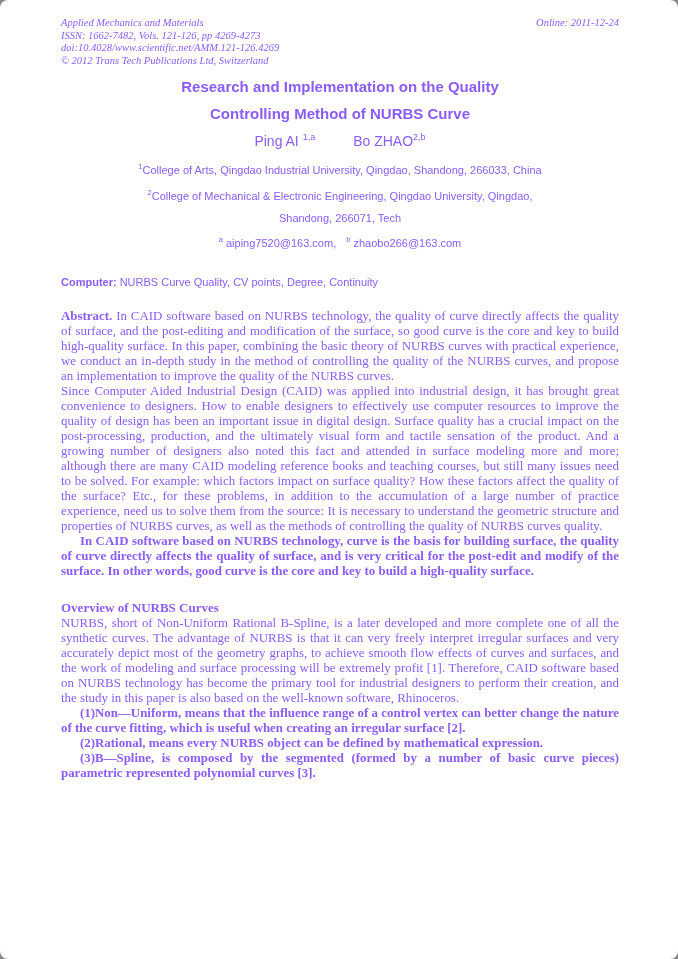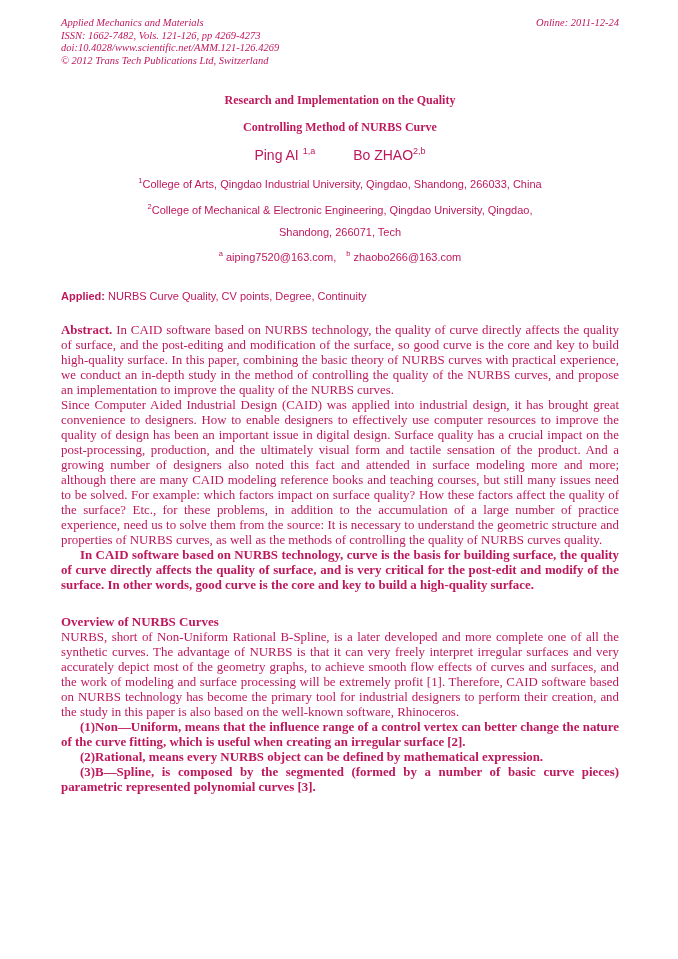--- a/index.html
+++ b/index.html
@@ -1,40 +1,41 @@
 <!DOCTYPE html>
 <html><head>
 <meta charset="utf-8">
 <style>
   html,body{margin:0;padding:0;background:#888;}
   .page{
     position:relative;
     width:678px;height:959px;
     background:#ffffff;
-    color:#be185d;
+    color:#8b5cf6;
     overflow:hidden;
     box-sizing:border-box;
     padding:17px 59px 0 61px;
+    border-radius:8px;
   }
   
   .hdr{
     display:flex;justify-content:space-between;align-items:flex-start;
     font-family:"Liberation Serif",serif;
     font-style:italic;
     font-size:10.5px;line-height:12.6px;
   }
   .hdr .left div{white-space:nowrap;}
   .hdr .right{white-space:nowrap;}
   
   .title{
-    margin-top:20px;
+    margin-top:6px;
     text-align:center;
-    font-family:Liberation Serif, serif;
+    font-family:Liberation Sans, sans-serif;
     font-weight:bold;
-    font-size:12px;line-height:27px;
+    font-size:15px;line-height:27px;
   }
   .authors{
     margin-top:3px;
     text-align:center;
     font-family:"Liberation Sans",sans-serif;
     font-size:14px;line-height:22px;
   }
   .authors .gap{display:inline-block;width:38px;}
   sup.auth{font-size:9px;vertical-align:super;line-height:0;}
   
@@ -97,21 +98,21 @@
   </div>
 
   <div class="affil">
     <div><sup>1</sup><span>College of Arts, Qingdao Industrial University, Qingdao, Shandong, 266033, China</span></div>
     <div><sup>2</sup><span>College of Mechanical &amp; Electronic Engineering, Qingdao University, Qingdao,</span></div>
     <div>Shandong, 266071, Tech</div>
     <div><sup>a</sup>&nbsp;<span>aiping7520@163.com,</span><span class="email-gap"></span><sup>b</sup>&nbsp;<span>zhaobo266@163.com</span></div>
   </div>
 
   <div class="keywords">
-    <b>Applied:</b>&nbsp;<span>NURBS Curve Quality, CV points, Degree, Continuity</span>
+    <b>Computer:</b>&nbsp;<span>NURBS Curve Quality, CV points, Degree, Continuity</span>
   </div>
 
   <div class="abstract body-serif">
     <b>Abstract.</b>
     <span>In CAID software based on NURBS technology, the quality of curve directly affects the quality of surface, and the post-editing and modification of the surface, so good curve is the core and key to build high-quality surface. In this paper, combining the basic theory of NURBS curves with practical experience, we conduct an in-depth study in the method of controlling the quality of the NURBS curves, and propose an implementation to improve the quality of the NURBS curves.</span>
   </div>
 
   <p class="para first body-serif">Since Computer Aided Industrial Design (CAID) was applied into industrial design, it has brought great convenience to designers. How to enable designers to effectively use computer resources to improve the quality of design has been an important issue in digital design. Surface quality has a crucial impact on the post-processing, production, and the ultimately visual form and tactile sensation of the product. And a growing number of designers also noted this fact and attended in surface modeling more and more; although there are many CAID modeling reference books and teaching courses, but still many issues need to be solved. For example: which factors impact on surface quality? How these factors affect the quality of the surface? Etc., for these problems, in addition to the accumulation of a large number of practice experience, need us to solve them from the source: It is necessary to understand the geometric structure and properties of NURBS curves, as well as the methods of controlling the quality of NURBS curves quality.</p>
   <p class="para indent body-serif">In CAID software based on NURBS technology, curve is the basis for building surface, the quality of curve directly affects the quality of surface, and is very critical for the post-edit and modify of the surface. In other words, good curve is the core and key to build a high-quality surface.</p>
 

